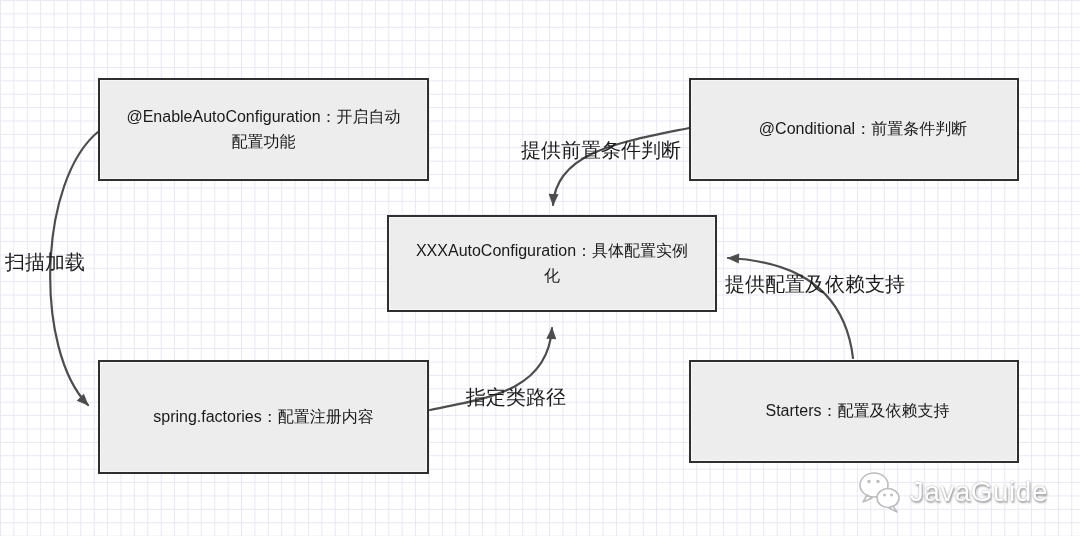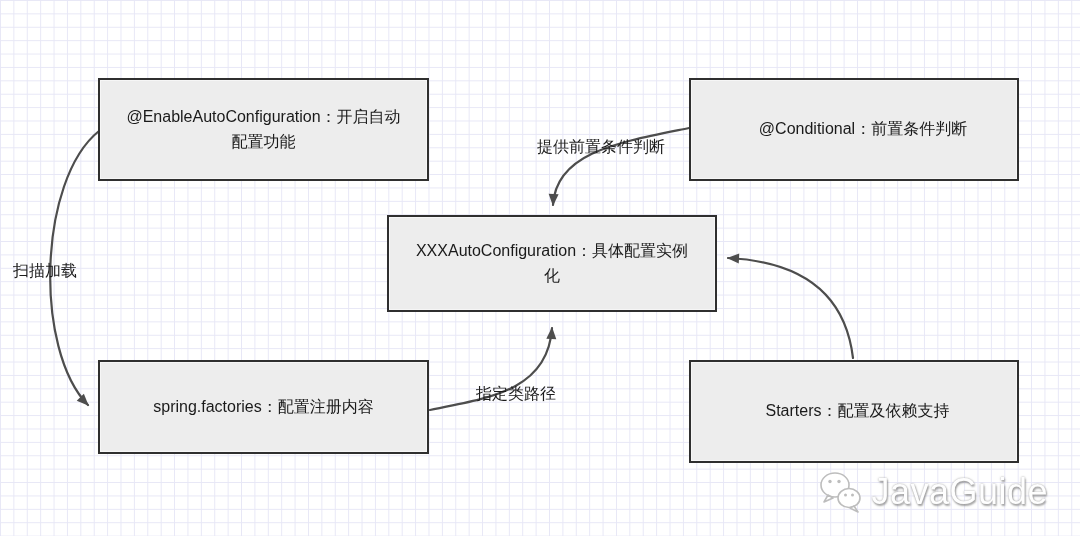--- a/index.html
+++ b/index.html
@@ -36,40 +36,40 @@
     display: flex; align-items: center; justify-content: center;
     text-align: center;
     font-size: 16px;
     line-height: 1.55;
     color: #1a1a1a;
     padding: 6px 22px;
   }
   .node-1 { left:  98px; top:  78px; width: 331px; height: 103px; }
   .node-2 { left: 689px; top:  78px; width: 330px; height: 103px; padding-left: 40px; }
   .node-3 { left: 387px; top: 215px; width: 330px; height: 97px; }
-  .node-4 { left:  98px; top: 360px; width: 331px; height: 94px; }
+  .node-4 { left:  98px; top: 360px; width: 331px; height: 114px; }
   .node-5 { left: 689px; top: 360px; width: 330px; height: 103px; padding-left: 29px; }
   .edge-label {
     position: absolute;
     transform: translateX(-50%);
     white-space: nowrap;
-    font-size: 16px;
+    font-size: 20px;
     color: #1c1c1c;
   }
-  .el-scan     { left:  45px; top: 261px; font-family: Liberation Mono, monospace; }
+  .el-scan     { left:  45px; top: 249px; font-family: Liberation Mono, monospace; }
   .el-precond  { left: 601px; top: 137px; }
   .el-classpath{ left: 516px; top: 384px; }
   .el-deps     { left: 815px; top: 271px; }
   .watermark {
     position: absolute;
     right: 32px; bottom: 22px;
     display: flex; align-items: center; gap: 8px;
   }
   .watermark-text {
-    font-size: 36px;
+    font-size: 28px;
     letter-spacing: 0.5px;
     color: #fefefe;
     text-shadow: 0 0 2px rgba(140,140,140,0.85), 1px 2px 2px rgba(120,120,120,0.65);
   }
 </style>
 </head>
 <body>
 
 <div class="canvas">
 
@@ -97,20 +97,21 @@
   <div class="node node-4">
     <span>spring.factories：配置注册内容</span>
   </div>
   <div class="node node-5">
     <span>Starters：配置及依赖支持</span>
   </div>
 
   <div class="edge-label el-scan">扫描加载</div>
   <div class="edge-label el-precond">提供前置条件判断</div>
   <div class="edge-label el-classpath">指定类路径</div>
+  <div class="edge-label el-deps">提供配置及依赖支持</div>
 
   <div class="watermark">
     <svg width="46" height="44" viewBox="0 0 46 44">
       <g fill="#ffffff" stroke="#bdbdbd" stroke-width="1.6">
         <ellipse cx="18" cy="15" rx="14" ry="12"></ellipse>
         <path d="M11 25 L7 32 L16 28 Z" stroke-linejoin="round"></path>
         <ellipse cx="32" cy="28" rx="11" ry="9.5"></ellipse>
         <path d="M37 36 L41 42 L33 38 Z" stroke-linejoin="round"></path>
       </g>
       <g fill="#bdbdbd" stroke="none">

